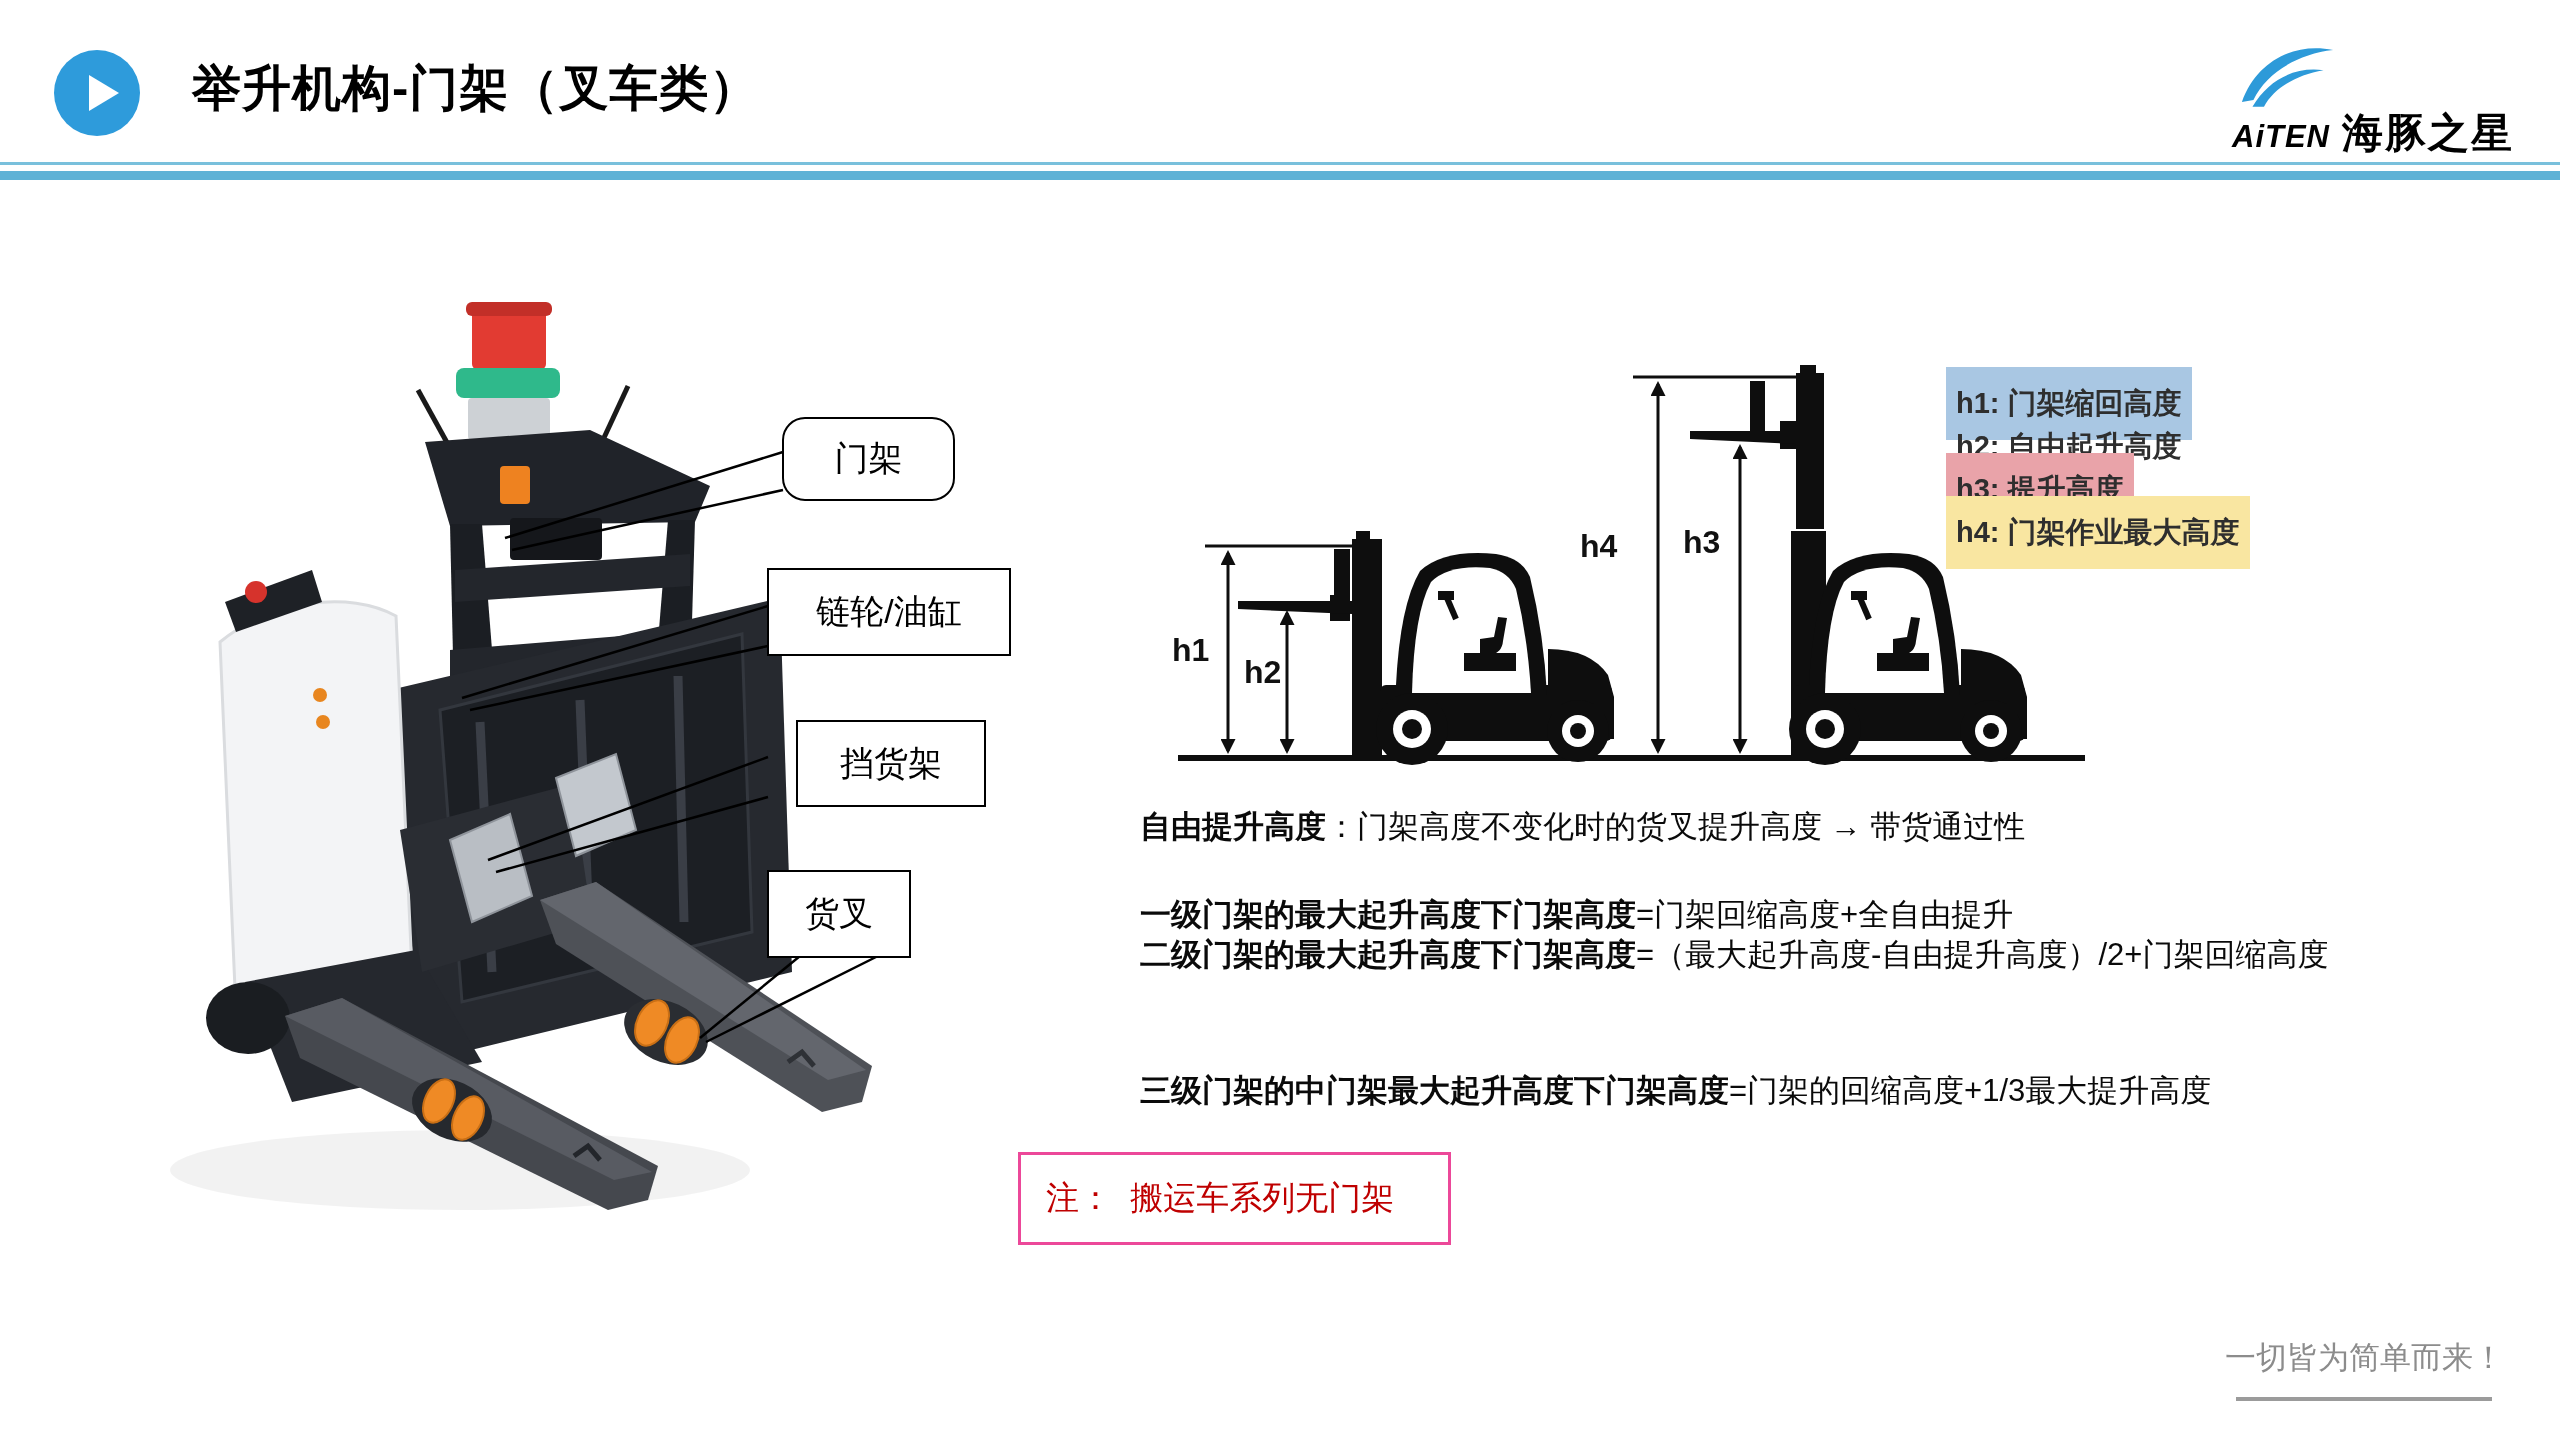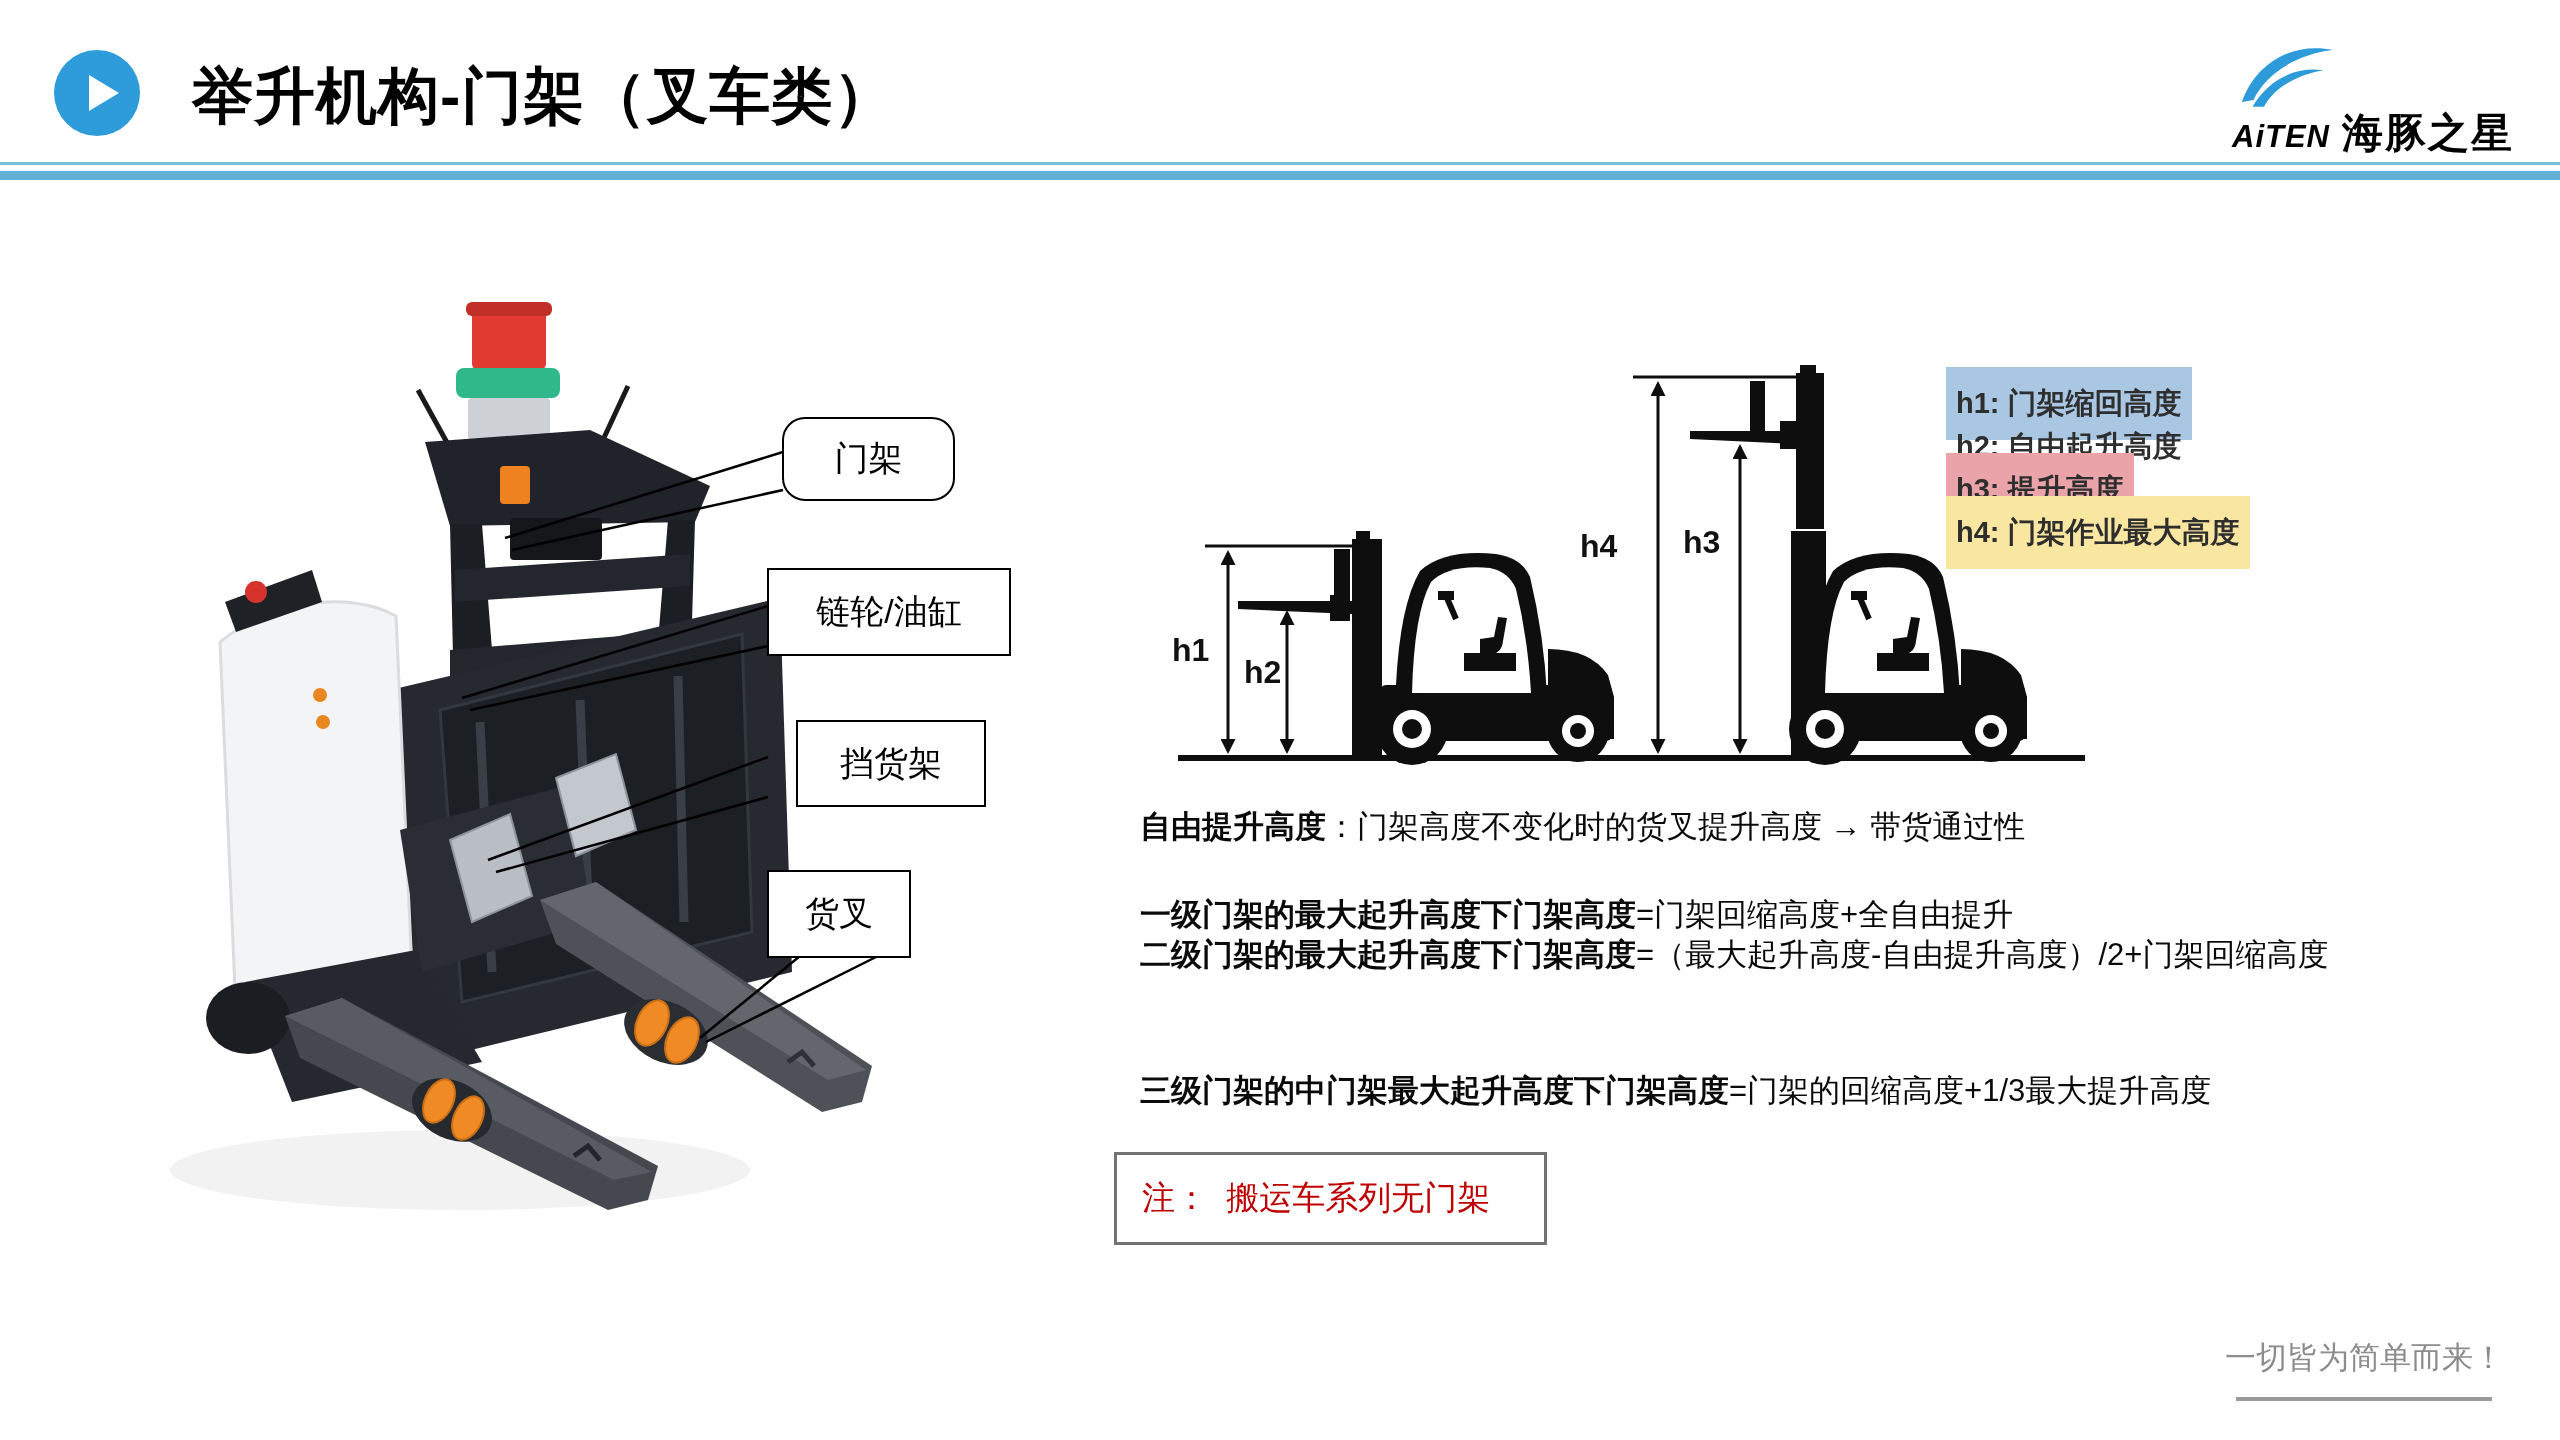--- a/index.html
+++ b/index.html
@@ -4,21 +4,21 @@
 <style>
   html,body{margin:0;padding:0;background:#fff;}
   .slide{position:relative;width:2560px;height:1440px;background:#fff;overflow:hidden;
          font-family:"Liberation Sans","DejaVu Sans",sans-serif;color:#000;}
   .abs{position:absolute;}
 
   
   .play-btn{left:54px;top:50px;width:86px;height:86px;border-radius:50%;background:#2E9BDB;}
   .play-tri{left:35px;top:25px;width:0;height:0;border-left:30px solid #fff;
             border-top:18px solid transparent;border-bottom:18px solid transparent;}
-  .title{left:192px;top:56px;font-size:61px;font-weight:bold;letter-spacing:1px;white-space:nowrap;}
+  .title{left:192px;top:56px;font-size:49px;font-weight:bold;letter-spacing:1px;white-space:nowrap;}
   .rule-thin{left:0;top:162px;width:2560px;height:3px;background:#79C0DC;}
   .rule-thick{left:0;top:171px;width:2560px;height:9px;background:#5FB2D6;}
 
   
   .logo{left:2232px;top:40px;width:320px;height:100px;}
   .logo-swoosh{left:8px;top:4px;width:96px;height:64px;}
   .logo-text{left:0;top:66px;width:320px;display:flex;align-items:baseline;text-align:center;}
   .brand-en{font-size:31px;font-weight:bold;font-style:italic;letter-spacing:1px;}
   .brand-cn{font-size:41px;font-weight:bold;margin-left:12px;letter-spacing:2px;white-space:nowrap;}
 
@@ -45,21 +45,21 @@
   .lg-2{top:410px;background:transparent;}
   .lg-3{top:453px;background:#E9A3A9;}
   .lg-4{top:496px;background:#F9E6A1;}
 
   
   .note-line{left:1140px;font-size:31px;color:#0A0A0A;white-space:nowrap;}
   .note-line b{font-weight:bold;}
   .nl-1{top:806px;} .nl-2{top:894px;} .nl-3{top:934px;} .nl-4{top:1070px;}
 
   
-  .note-box{left:1114px;top:1152px;width:433px;height:93px;border:3px solid #737373;box-sizing:border-box;
+  .note-box{left:1018px;top:1152px;width:433px;height:93px;border:3px solid #ec4899;box-sizing:border-box;
             display:flex;align-items:center;}
   .note-box span{padding-left:25px;font-size:33px;color:#BF0000;white-space:pre;}
 
   
   .footer-slogan{right:56px;top:1337px;font-size:31px;color:#8C8C8C;white-space:nowrap;}
   .footer-rule{right:68px;top:1397px;width:256px;height:4px;background:#9B9B9B;}
 </style>
 </head>
 <body>
 

